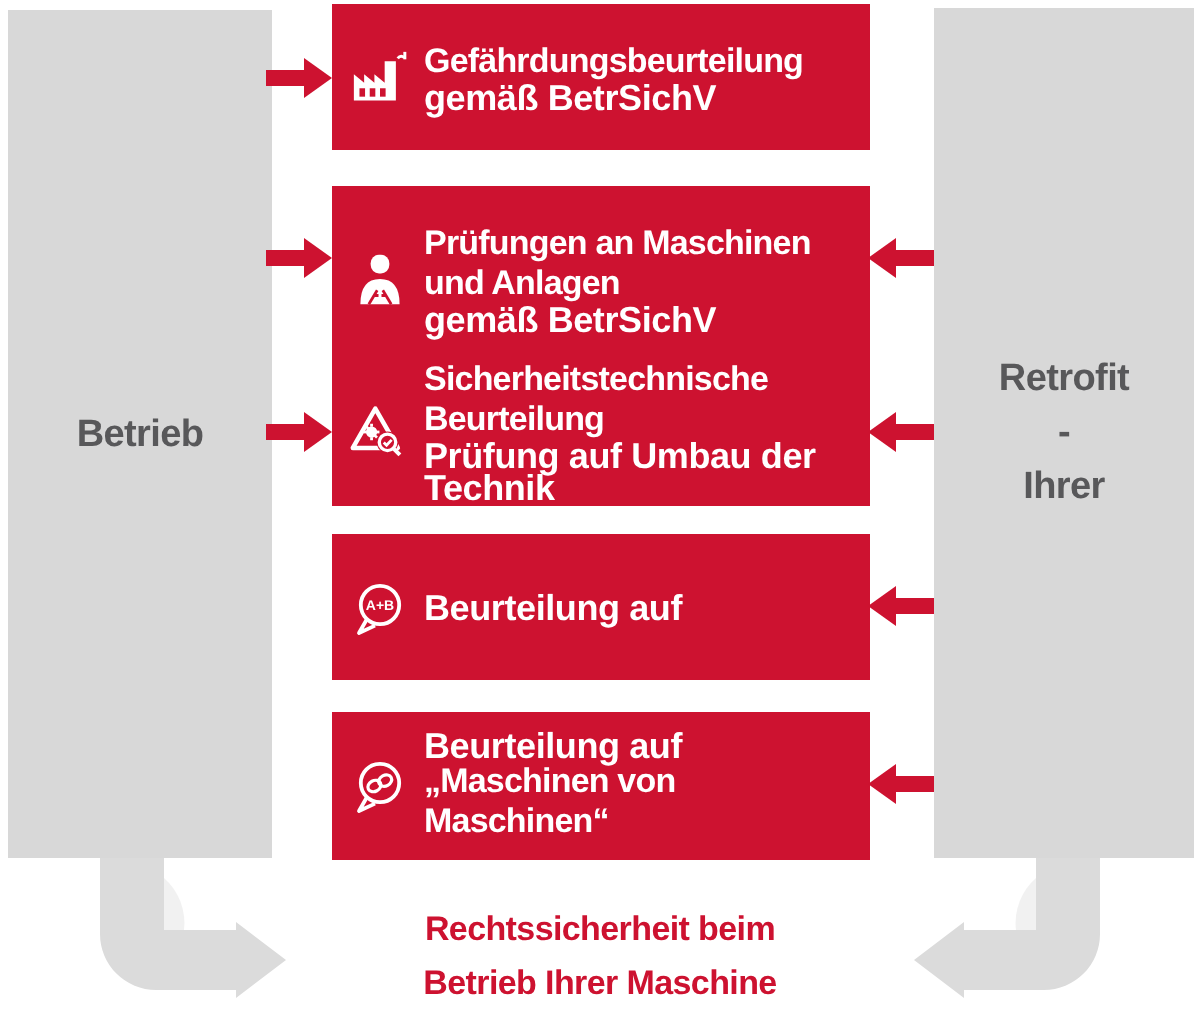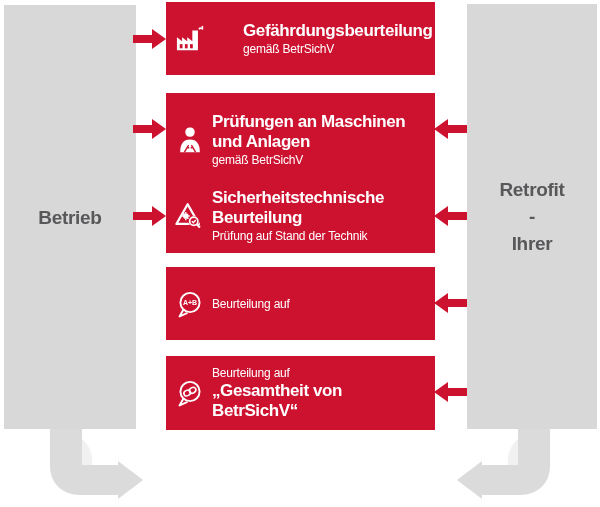--- a/index.html
+++ b/index.html
@@ -20,29 +20,29 @@
     color:var(--label_gray);font-weight:bold;
   }
   .col-left{left:4px;top:5px;width:132px;height:424px;}
   .col-right{left:467px;top:4px;width:130px;height:425px;}
   .col-label{font-size:19px;letter-spacing:-0.3px;text-align:center;line-height:27px;}
   
   .rbox{
     position:absolute;left:166px;width:269px;background:var(--red);color:#fff;
     display:flex;align-items:center;box-sizing:border-box;
   }
-  .rbox-1{top:2px;height:73px;gap:31px;}
+  .rbox-1{top:2px;height:73px;}
   .rbox-2{top:93px;height:93px;}
   .rbox-3{top:179px;height:74px;}
   .rbox-4{top:267px;height:73px;}
   .rbox-5{top:356px;height:74px;}
   .icon-wrap{width:36px;margin-left:6px;flex-shrink:0;display:flex;align-items:center;justify-content:center;}
   .box-text{margin-left:4px;padding-right:6px;}
   .box-title{font-size:17px;line-height:20px;font-weight:bold;letter-spacing:-0.4px;white-space:pre-line;}
-  .box-pre,.box-sub{font-size:12px;line-height:16px;font-weight:normal;letter-spacing:-0.2px;}
+  .box-pre,.box-sub{font-size:18px;line-height:16px;font-weight:bold;letter-spacing:-0.2px;}
   .box-pre:empty,.box-sub:empty{display:none;}
   
   .ic-fill{fill:#fff;}
   .ic-stroke{stroke:#fff;fill:none;}
   .ic-redfill{fill:var(--red);}
   .ic-redstroke{stroke:var(--red);fill:none;}
   
   .arrow{position:absolute;width:33px;height:20px;}
   .arrow .shaft{position:absolute;left:0;top:6px;width:20px;height:8px;background:var(--red);}
   .arrow .head{position:absolute;right:0;top:0;width:0;height:0;
@@ -145,21 +145,21 @@
         <circle class="ic-redfill" cx="21" cy="21.5" r="5.8"></circle>
         <circle class="ic-stroke" stroke-width="1.8" cx="21" cy="21.5" r="4.4"></circle>
         <path class="ic-stroke" stroke-width="1.5" d="M19 21.6 L20.5 23.1 L23.2 20.2"></path>
         <line class="ic-stroke" stroke-width="2.2" x1="24.4" y1="25" x2="27.6" y2="28.2"></line>
       </svg>
     </div>
     <div class="box-text">
 
       <div class="box-title">Sicherheitstechnische
 Beurteilung</div>
-      <div class="box-sub">Prüfung auf Stand der Technik</div>
+      <div class="box-sub">Prüfung auf Umbau der Technik</div>
     </div>
   </div>
 
   <div class="rbox rbox-4">
     <div class="icon-wrap">
       <svg width="30" height="28" viewBox="0 0 30 28">
         <circle class="ic-stroke" stroke-width="1.9" cx="15" cy="12.5" r="9.6"></circle>
         <path class="ic-stroke" stroke-width="1.9" stroke-linejoin="round" d="M8.5 19.5 L4.5 26.5 L12.5 22.8"></path>
         <text x="15" y="15.2" text-anchor="middle" font-size="7" font-weight="bold" fill="#ffffff" font-family="Liberation Sans, sans-serif">A+B</text>
       </svg>
@@ -176,21 +176,21 @@
         <circle class="ic-stroke" stroke-width="1.9" cx="15" cy="12.5" r="9.6"></circle>
         <path class="ic-stroke" stroke-width="1.9" stroke-linejoin="round" d="M8.5 19.5 L4.5 26.5 L12.5 22.8"></path>
         <g class="ic-stroke" stroke-width="1.6">
           <ellipse cx="12.2" cy="14" rx="3.4" ry="2.7" transform="rotate(-28 12.2 14)"></ellipse>
           <ellipse cx="17.6" cy="11.3" rx="3.4" ry="2.7" transform="rotate(-28 17.6 11.3)"></ellipse>
         </g>
       </svg>
     </div>
     <div class="box-text">
       <div class="box-pre">Beurteilung auf</div>
-      <div class="box-title">„Gesamtheit von BetrSichV“</div>
+      <div class="box-title">„Maschinen von Maschinen“</div>
 
     </div>
   </div>
 
   <div class="arrow al-1">
       <div class="shaft"></div>
       <div class="head"></div>
     </div>
   <div class="arrow al-2">
       <div class="shaft"></div>
@@ -210,14 +210,18 @@
     </div>
   <div class="arrow from-right ar-4">
       <div class="shaft"></div>
       <div class="head"></div>
     </div>
   <div class="arrow from-right ar-5">
       <div class="shaft"></div>
       <div class="head"></div>
     </div>
 
+  <div class="caption">
+    <div>Rechtssicherheit beim</div>
+    <div>Betrieb Ihrer Maschine</div>
+  </div>
 
 </div>
 
 </body></html>

